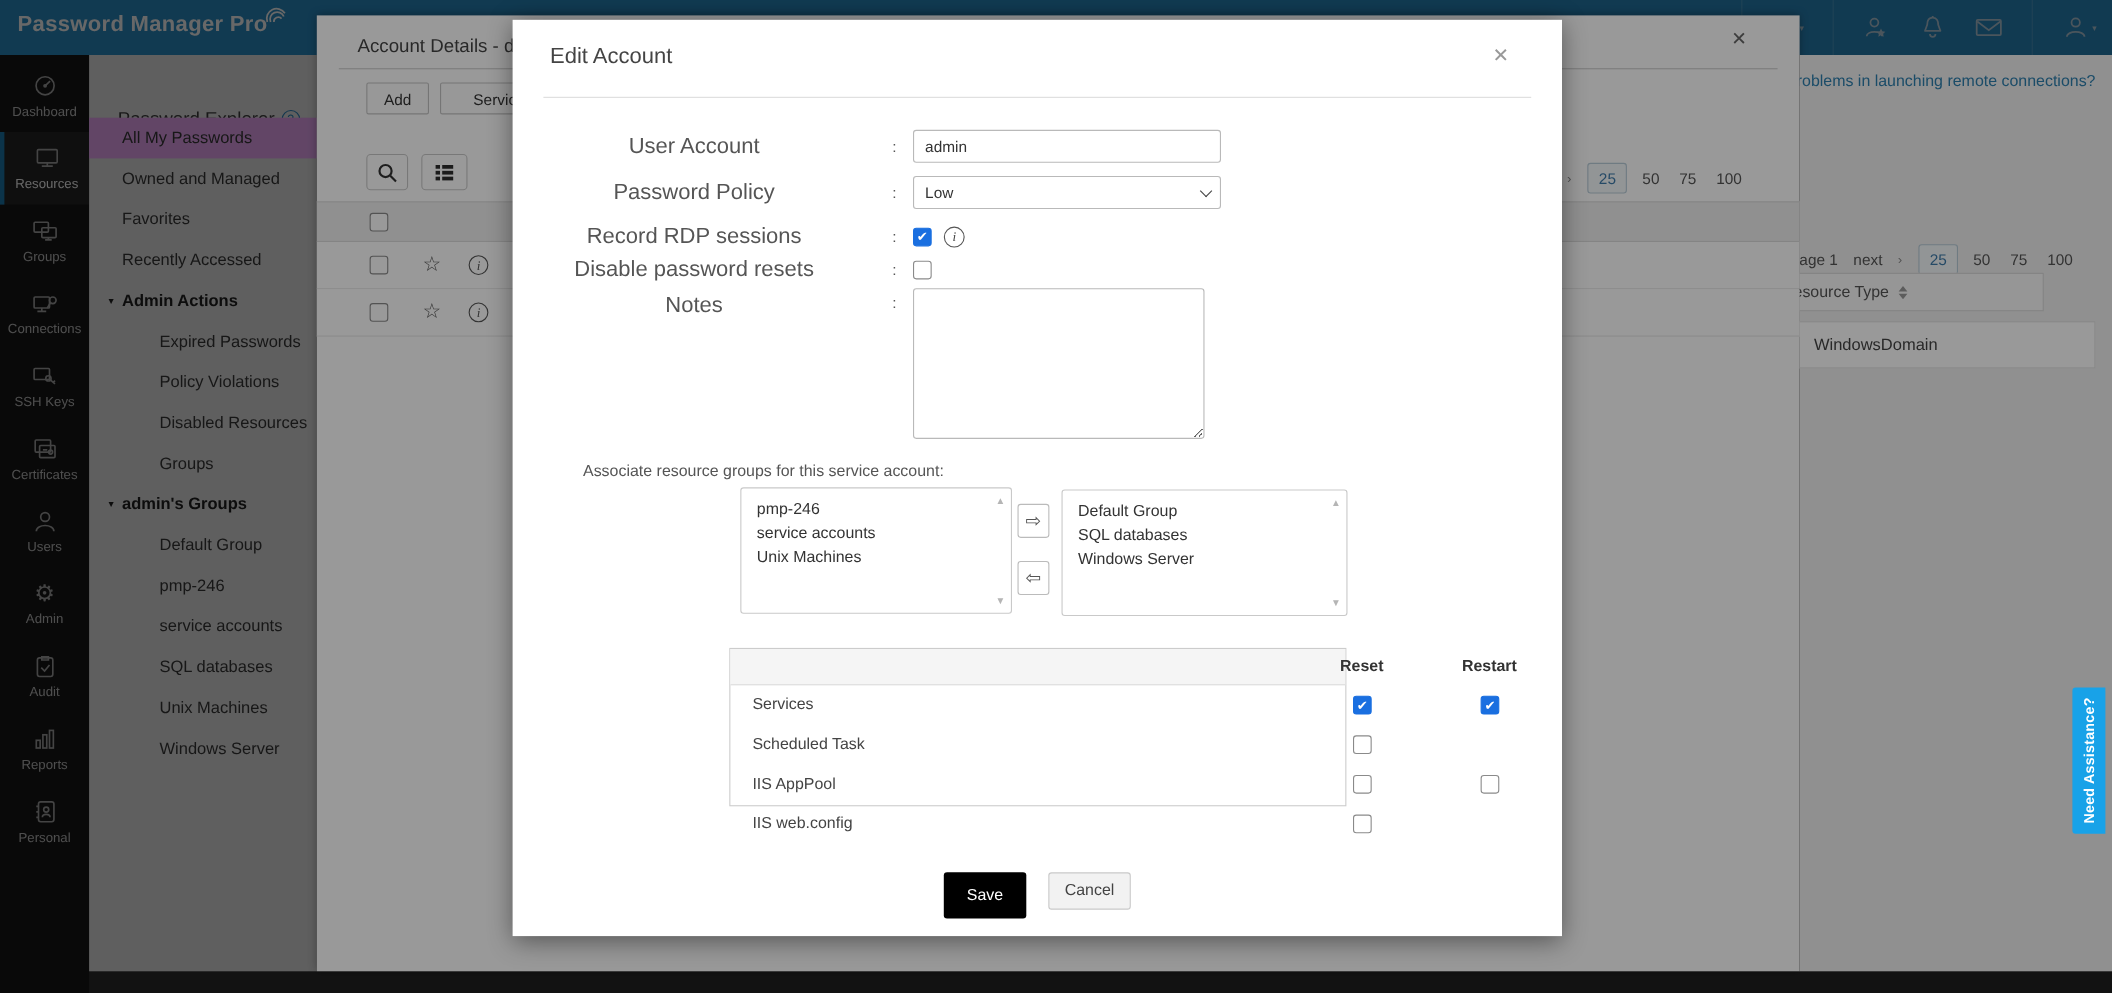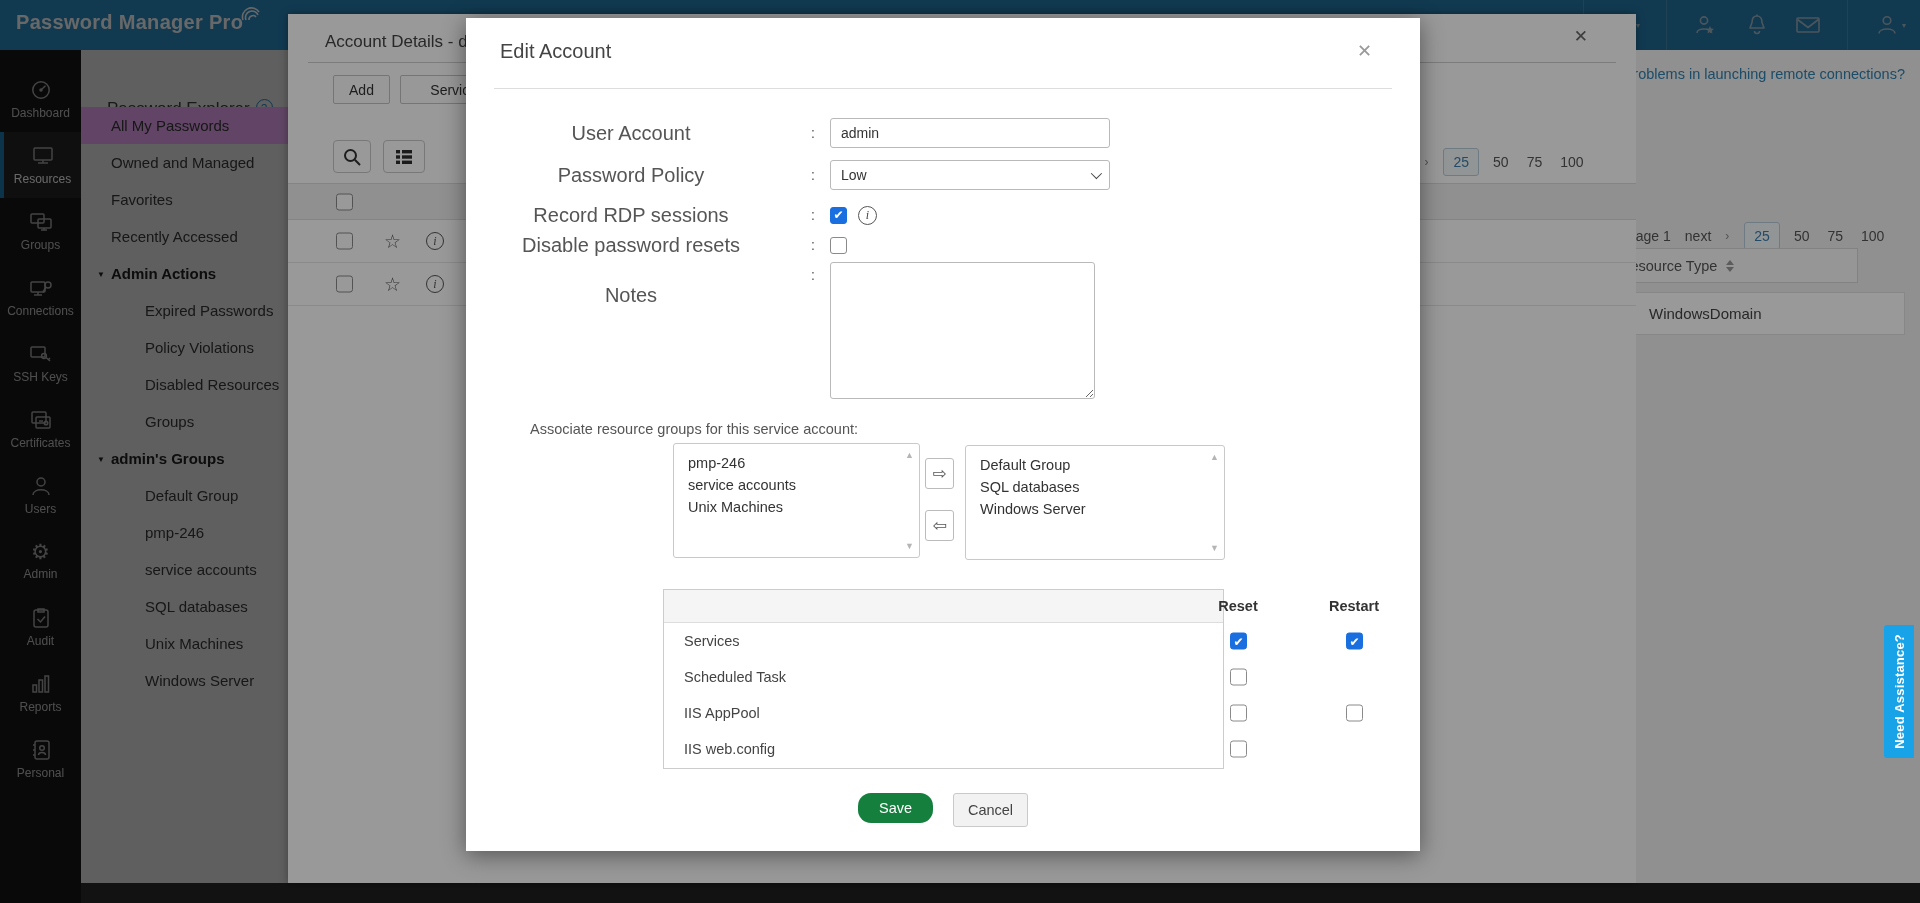--- a/index.html
+++ b/index.html
@@ -8,21 +8,21 @@
   
   #base { position:absolute; inset:0; z-index:1; }
   #topbar { position:absolute; left:0; top:0; width:1920px; height:50px; background:#2b90c9; }
   #logo { position:absolute; left:16px; top:11px; color:#fff; font-size:20px; font-weight:bold; letter-spacing:.3px; }
   #logo svg { position:absolute; right:-20px; top:-7px; }
   .hicons { position:absolute; right:14px; top:0; height:50px; display:flex; align-items:center; gap:26px; }
   .hicon { display:flex; align-items:center; color:#b9d2e2; }
   .hdiv { width:1px; height:50px; background:rgba(255,255,255,.18); }
   .caret-sm { font-size:8px; margin-left:2px; color:#b9d2e2; }
 
-  #sidebar { position:absolute; left:0; top:50px; width:81px; height:853px; background:#191919; padding-top:16px; }
+  #sidebar { position:absolute; left:0; top:50px; width:81px; height:853px; background:#191919; padding-top:4px; }
   .snav { height:66px; display:flex; flex-direction:column; align-items:center; justify-content:center; gap:5px; cursor:pointer; }
   .snav .slabel { font-size:12px; color:#c2c2c2; }
   .snav svg, .snav .glyph { color:#a8a8a8; }
   .glyph { font-size:21px; line-height:21px; }
   .snav.active { background:#262626; border-left:4px solid #1d7fb5; }
   .snav.active .slabel { color:#fff; }
 
   #explorer { position:absolute; left:81px; top:50px; width:207px; height:833px; background:#e9e9e9; }
   #exp-title { position:absolute; left:26px; top:16px; font-size:17px; color:#3f3f3f;margin-top:33px; }
   .qmark { display:inline-block; width:17px; height:17px; border:1px solid #2e86c1; color:#2e86c1; border-radius:50%; font-size:11px; text-align:center; line-height:16px; vertical-align:2px; margin-left:6px; }
@@ -88,43 +88,43 @@
   #m-form { position:absolute; left:0; top:100px; width:954px; }
   .frow { display:flex; align-items:center; margin-bottom:12px; }
   .flabel { flex:0 0 330px; text-align:center; font-size:20px; color:#555; }
   .fcolon { width:34px; text-align:center; color:#555; font-size:14px; }
   .ftext { width:280px; height:30px; border:1px solid #b9b9b9; border-radius:3px; font-size:14px; color:#333; padding:0 10px; font-family:inherit; }
   .fselect { width:280px; height:30px; border:1px solid #b9b9b9; border-radius:3px; font-size:14px; color:#333; padding:0 10px; display:flex; align-items:center; justify-content:space-between; cursor:pointer; background:#fff; }
   .chev { width:8px; height:8px; border-right:1.8px solid #444; border-bottom:1.8px solid #444; transform:rotate(45deg) translateY(-2px); }
   .cbrow { height:26px; margin-bottom:4px; }
   .info-i { width:19px; height:19px; border:1.2px solid #555; border-radius:50%; color:#444; font-size:12px; font-family:"Liberation Serif",serif; font-style:italic; text-align:center; line-height:17px; margin-left:11px; }
   .notesrow { align-items:flex-start; }
-  .notesrow .flabel { margin-top:22px; }
+  .notesrow .flabel { margin-top:5px; }
   .notesrow .fcolon { margin-top:5px; }
   #notes { width:265px; height:137px; border:1px solid #b9b9b9; border-radius:3px; resize:both; font-family:inherit; font-size:14px; padding:6px; color:#333; }
   #assoc-label { position:absolute; left:64px; top:403px; font-size:14.5px; color:#555; }
   .listbox { position:absolute; border:1px solid #c9c9c9; border-radius:3px; background:#fff; font-size:14.5px; color:#333; padding:8px 0 0 0; }
   #lb-left { left:207px; top:425px; width:247px; height:115px; }
   #lb-right { left:499px; top:427px; width:260px; height:115px; }
   .lb-item { padding:1px 14px; line-height:20px; cursor:pointer; white-space:nowrap; }
   .lb-arrow { position:absolute; right:5px; font-size:9px; color:#b5b5b5; cursor:pointer; }
   .lb-up { top:6px; } .lb-dn { bottom:6px; }
   .movebtn { position:absolute; width:29px; height:31px; border:1px solid #bbb; border-radius:3px; background:#fff; color:#555; font-size:17px; display:flex; align-items:center; justify-content:center; cursor:pointer; }
   #mv-right { left:459px; top:440px; }
   #mv-left { left:459px; top:492px; }
-  #rtable { position:absolute; left:197px; top:571px; width:561px; height:180px; border:1px solid #ccc; }
+  #rtable { position:absolute; left:197px; top:571px; width:561px; height:144px; border:1px solid #ccc; }
   #rt-head { height:33px; background:#f5f5f5; border-bottom:1px solid #ddd; position:relative; }
   .rt-col { position:absolute; top:0; height:33px; line-height:33px; font-size:14.5px; color:#333; font-weight:bold; width:80px; text-align:center; }
   .rt-col.c1 { left:534px; } .rt-col.c2 { left:650px; }
   .rt-row { height:36px; position:relative; }
   .rt-label { position:absolute; left:20px; top:50%; transform:translateY(-50%); font-size:14.5px; color:#444; }
   .rt-cb1 { position:absolute; left:566px; top:50%; transform:translateY(-50%); }
   .rt-cb2 { position:absolute; left:682px; top:50%; transform:translateY(-50%); }
   #m-actions { position:absolute; left:0; top:775px; width:954px; display:flex; justify-content:center; gap:20px; }
-  #btn-save { width:75px; height:30px; background:#15803d; color:#fff; border:none; border-radius:13px; font-size:14.5px; cursor:pointer; font-family:inherit; }
+  #btn-save { width:75px; height:42px; background:#000000; color:#fff; border:none; border-radius:3px; font-size:14.5px; cursor:pointer; font-family:inherit; }
   #btn-cancel { width:75px; height:34px; background:#f2f2f2; color:#444; border:1px solid #c9c9c9; border-radius:3px; font-size:14.5px; cursor:pointer; font-family:inherit; }
 </style>
 </head>
 <body>
 
 <div id="base">
   <div id="topbar">
     <div id="logo">
       <span>Password Manager Pro</span>
       <svg width="22" height="20" viewBox="0 0 22 20">

